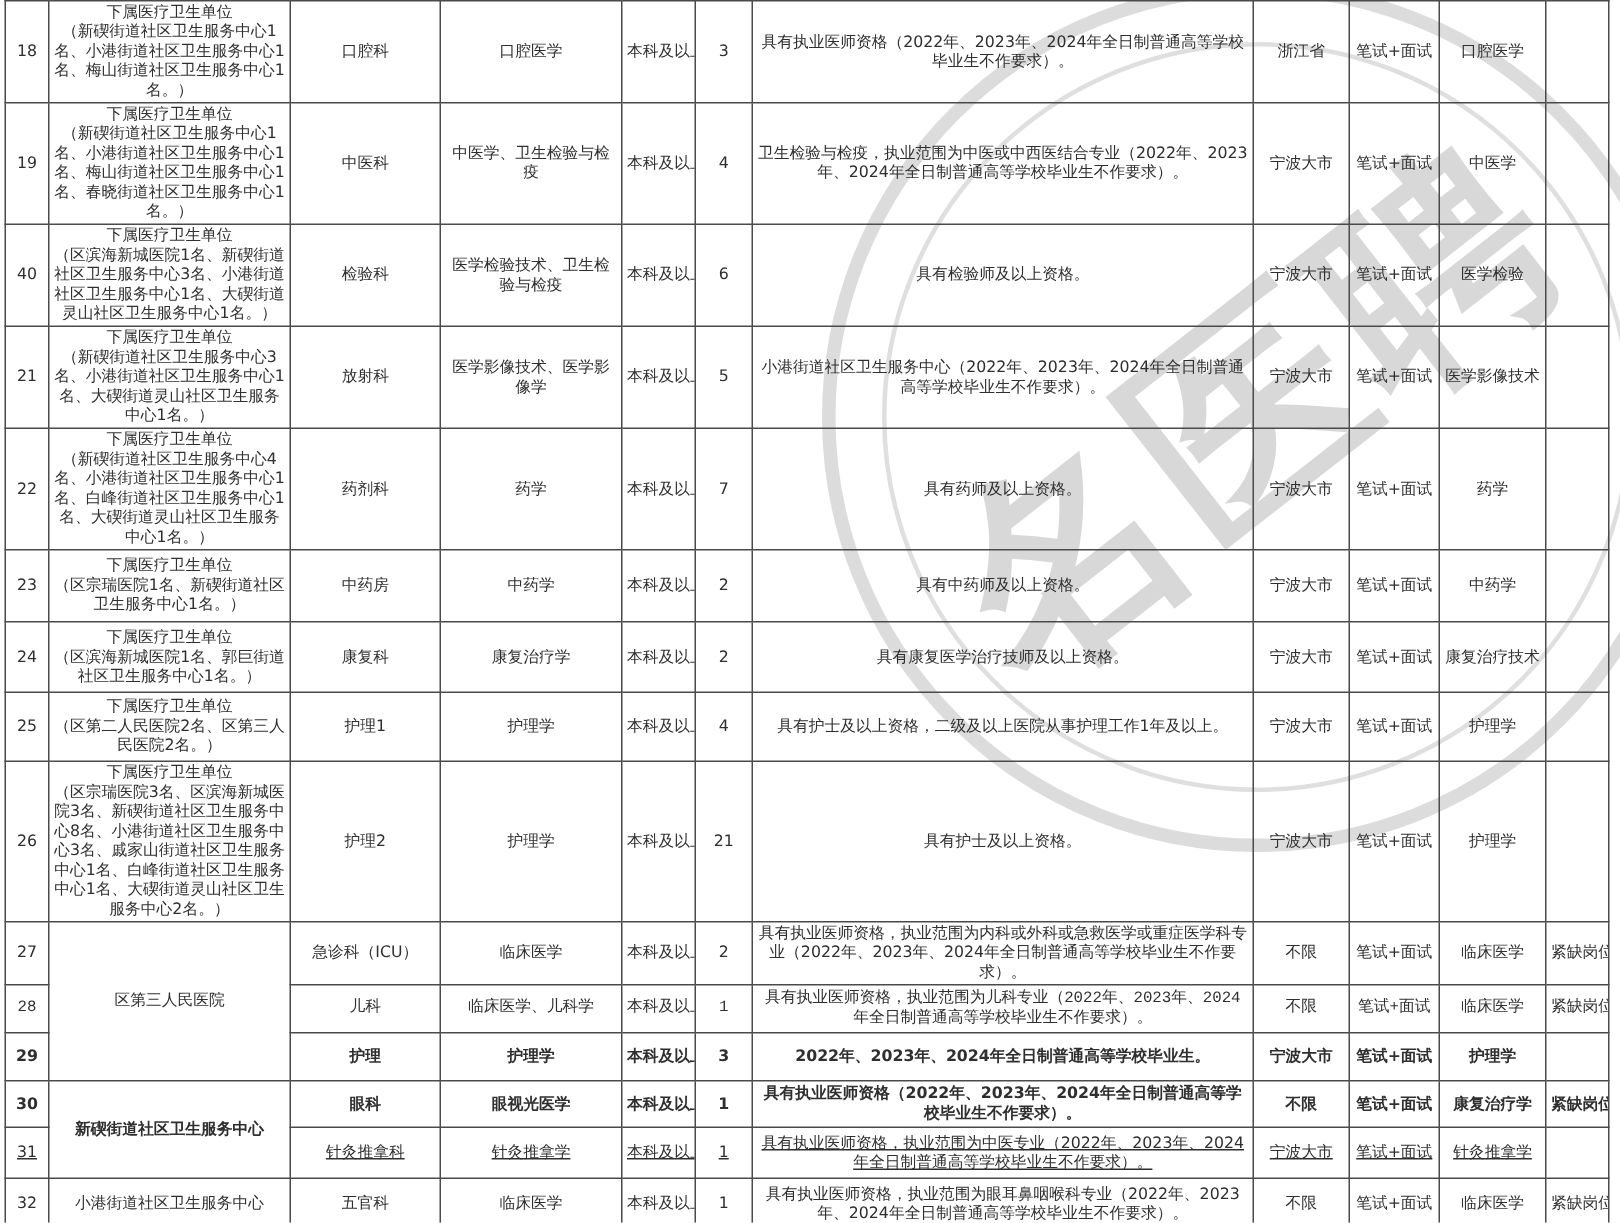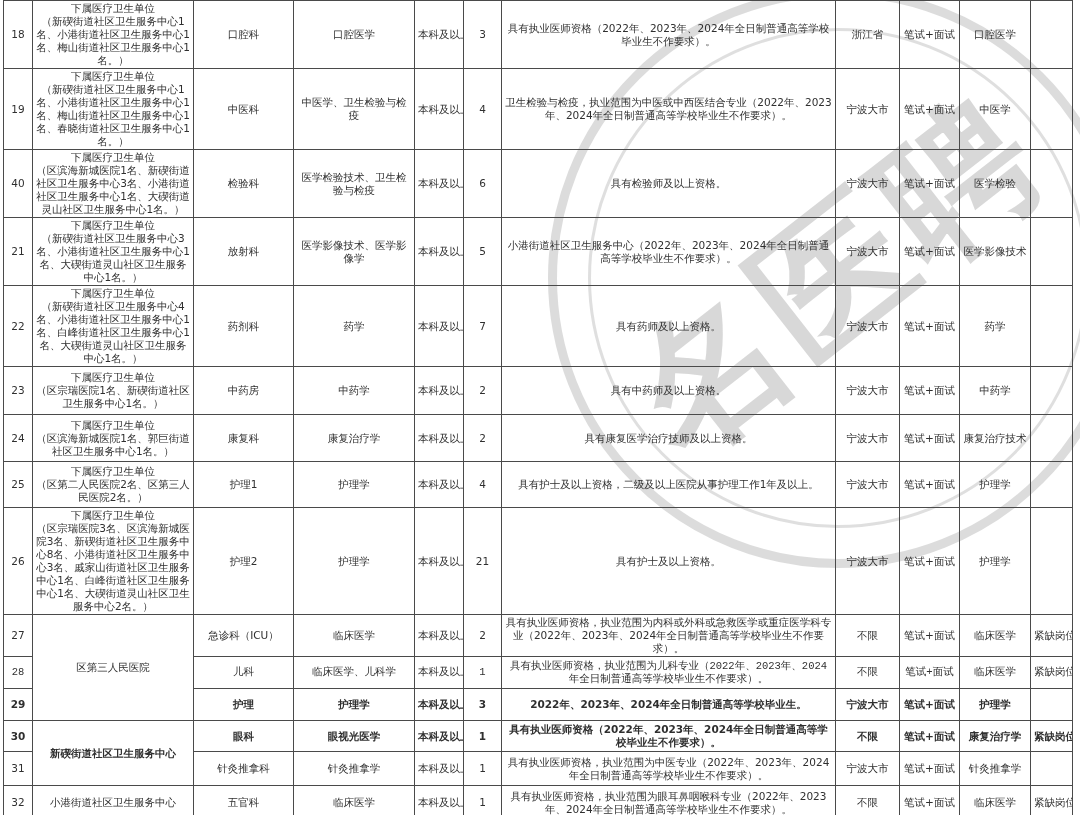--- a/index.html
+++ b/index.html
@@ -247,21 +247,21 @@
           <td class="c-dept">眼科</td>
           <td class="c-major">眼视光医学</td>
           <td class="c-edu">本科及以上</td>
           <td class="c-count">1</td>
           <td class="c-req">具有执业医师资格（2022年、2023年、2024年全日制普通高等学校毕业生不作要求）。</td>
           <td class="c-region">不限</td>
           <td class="c-exam">笔试+面试</td>
           <td class="c-subject">康复治疗学</td>
           <td class="c-note">紧缺岗位</td>
         </tr>
-        <tr style="height: 34px;">
+        <tr style="height: 34px; text-decoration: underline;">
           <td class="c-no">31</td>
           <td class="c-dept">针灸推拿科</td>
           <td class="c-major">针灸推拿学</td>
           <td class="c-edu">本科及以上</td>
           <td class="c-count">1</td>
           <td class="c-req">具有执业医师资格，执业范围为中医专业（2022年、2023年、2024年全日制普通高等学校毕业生不作要求）。</td>
           <td class="c-region">宁波大市</td>
           <td class="c-exam">笔试+面试</td>
           <td class="c-subject">针灸推拿学</td>
           <td class="c-note"></td>

